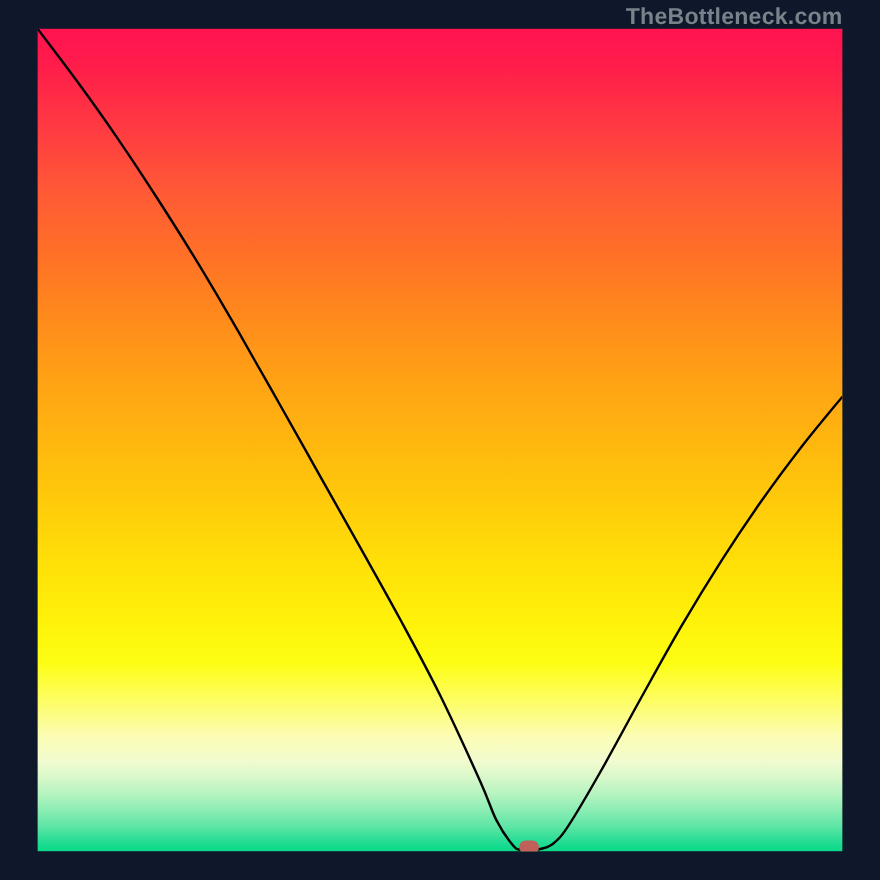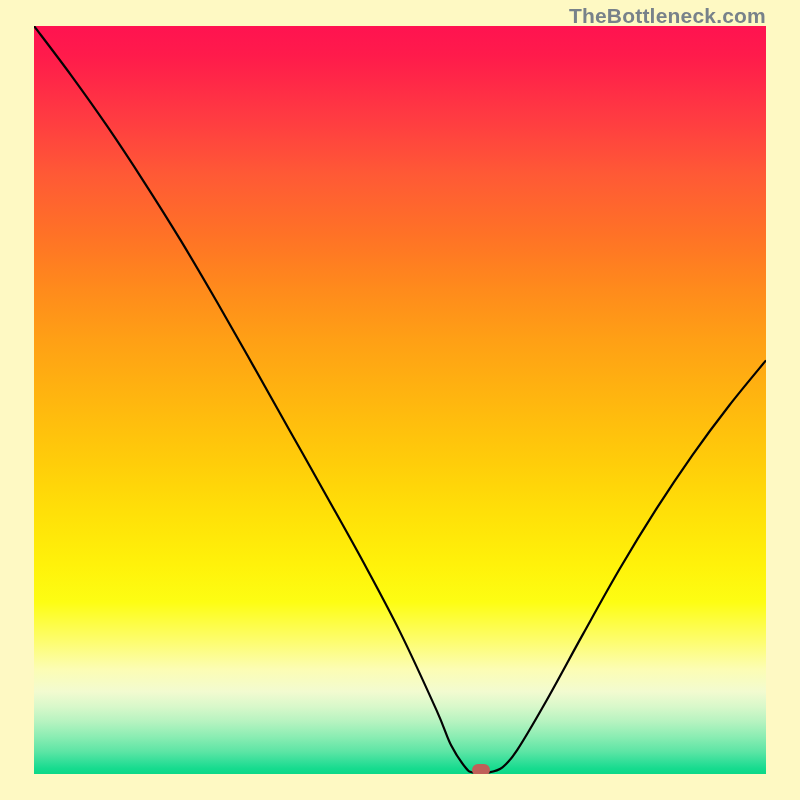--- a/index.html
+++ b/index.html
@@ -1,17 +1,17 @@
 <!DOCTYPE html>
 <html><head>
 <meta charset="utf-8">
 <style>
   * { margin: 0; padding: 0; box-sizing: border-box; }
   body { width: 800px; height: 800px; background: #000; font-family: Arial, sans-serif; position: relative; }
-  .frame { position: absolute; left: 0; top: 0; width: 800px; height: 800px; background: #fef9c3; }
+  .frame { position: absolute; left: 0; top: 0; width: 800px; height: 800px; background: #0f172a; }
   .plot-area { position: absolute; left: 34px; top: 26px; width: 732px; height: 748px; overflow: hidden; }
   .gradient-bg { position: absolute; left: 0; top: 0; width: 100%; height: 100%;
     background: linear-gradient(to bottom,
       #ff1350 0%,
       #ff1b4b 4%,
       #ff3a42 12%,
       #ff5a35 20%,
       #ff7226 28%,
       #ff8a1c 35%,
       #ffa015 42%,

